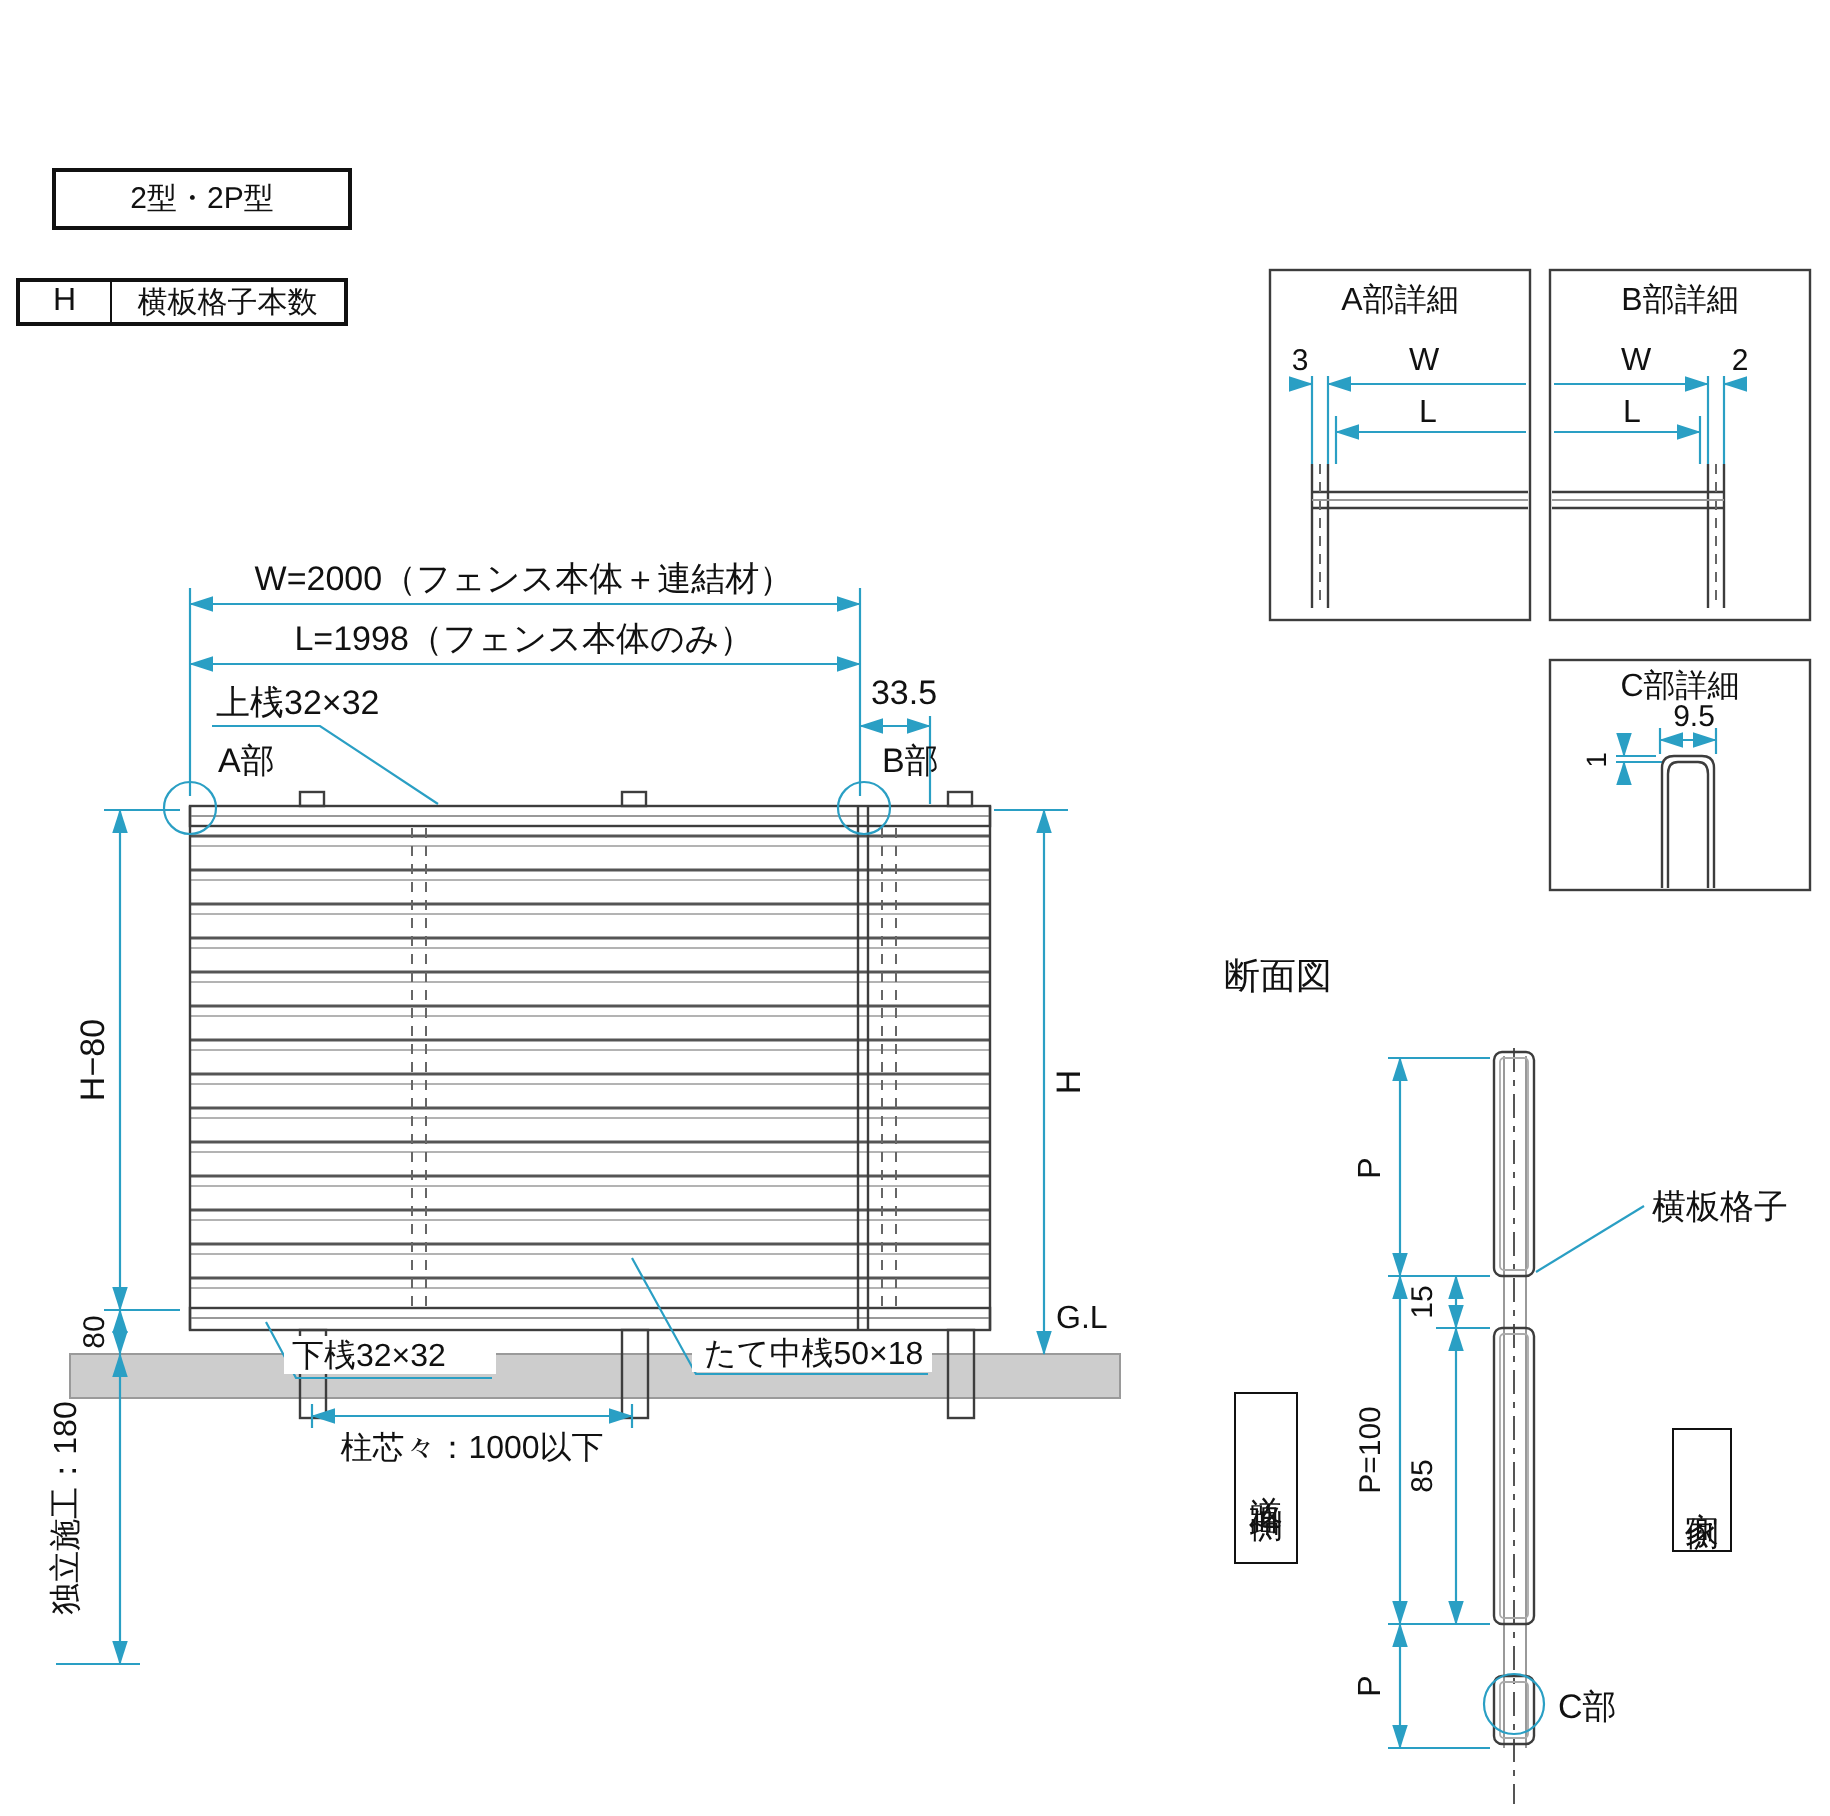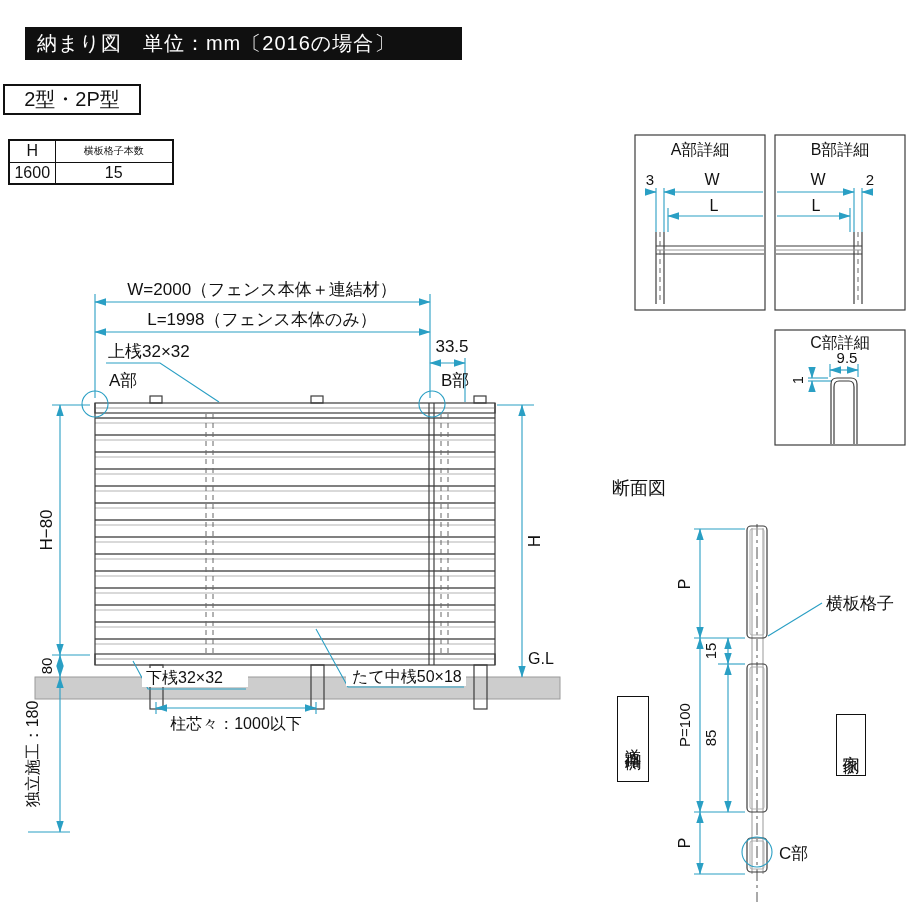--- a/index.html
+++ b/index.html
@@ -1,25 +1,25 @@
 <!DOCTYPE html>
 <html><head>
 <meta charset="utf-8">
 <style>
   *{box-sizing:border-box}
   html,body{margin:0;padding:0;background:#fff}
   body{font-family:"Liberation Sans",sans-serif;color:#111}
   .page{position:relative;width:915px;height:908px;background:#fff;overflow:hidden}
   .title-bar{position:absolute;left:25px;top:27px;width:437px;height:33px;background:#101010;color:#fff;
              font-size:20px;line-height:33px;padding-left:12px;letter-spacing:1px;white-space:nowrap}
-  .type-box{position:absolute;left:3px;top:84px;width:138px;height:31px;border:2px solid #111;
-            font-size:20px;display:flex;align-items:center;justify-content:center}
+  .type-box{position:absolute;left:26px;top:84px;width:150px;height:31px;border:2px solid #111;
+            font-size:15px;display:flex;align-items:center;justify-content:center}
   table.spec{position:absolute;left:8px;top:139px;border-collapse:collapse;border:2px solid #111;background:#fff}
   table.spec th,table.spec td{border:1px solid #111;text-align:center;font-weight:normal;height:22px;padding:0 3px;font-size:16px}
-  table.spec th.small{font-size:10px}
+  table.spec th.small{font-size:15px}
   table.spec .c1{width:46px}
   table.spec .c2{width:118px}
   svg.draw{position:absolute;left:0;top:0}
   .t{font-size:17px;fill:#111}
   .t14{font-size:14px;fill:#111}
   .t15{font-size:15px;fill:#111}
   .t16{font-size:16px;fill:#111}
   .t18{font-size:18px;fill:#111}
   .d{stroke:#2a9fc4;stroke-width:1.1;fill:none}
   .s{stroke:#3d3d3d;stroke-width:1.2;fill:none}
@@ -28,32 +28,27 @@
   .vlabel{position:absolute;border:1px solid #111;writing-mode:vertical-rl;text-orientation:upright;
           display:flex;align-items:center;justify-content:center;font-size:17px;letter-spacing:3px;background:#fff}
   .road{left:617px;top:696px;width:32px;height:86px}
   .house{left:836px;top:714px;width:30px;height:62px}
 </style>
 </head>
 <body>
 
 <div class="page">
 
-  <div class="title-bar">納まり図　単位：mm〔2016の場合〕</div>
   <div class="type-box">2型・2P型</div>
 
   <table class="spec">
     <tbody>
         <tr>
       <th class="c1">H</th>
       <th class="c2 small">横板格子本数</th>
-    </tr>
-    <tr>
-      <td>1600</td>
-      <td>15</td>
     </tr>
   </tbody>
     </table>
 
   <svg class="draw" width="915" height="908" viewBox="0 0 915 908">
     <defs>
       <marker id="arr" viewBox="0 0 10 8" refX="9.5" refY="4" markerWidth="11" markerHeight="9" orient="auto-start-reverse">
         <path d="M0,0.8 L10,4 L0,7.2 Z" fill="#2a9fc4"></path>
       </marker>
       <pattern id="boards" x="95" y="417" width="400" height="17" patternUnits="userSpaceOnUse">

